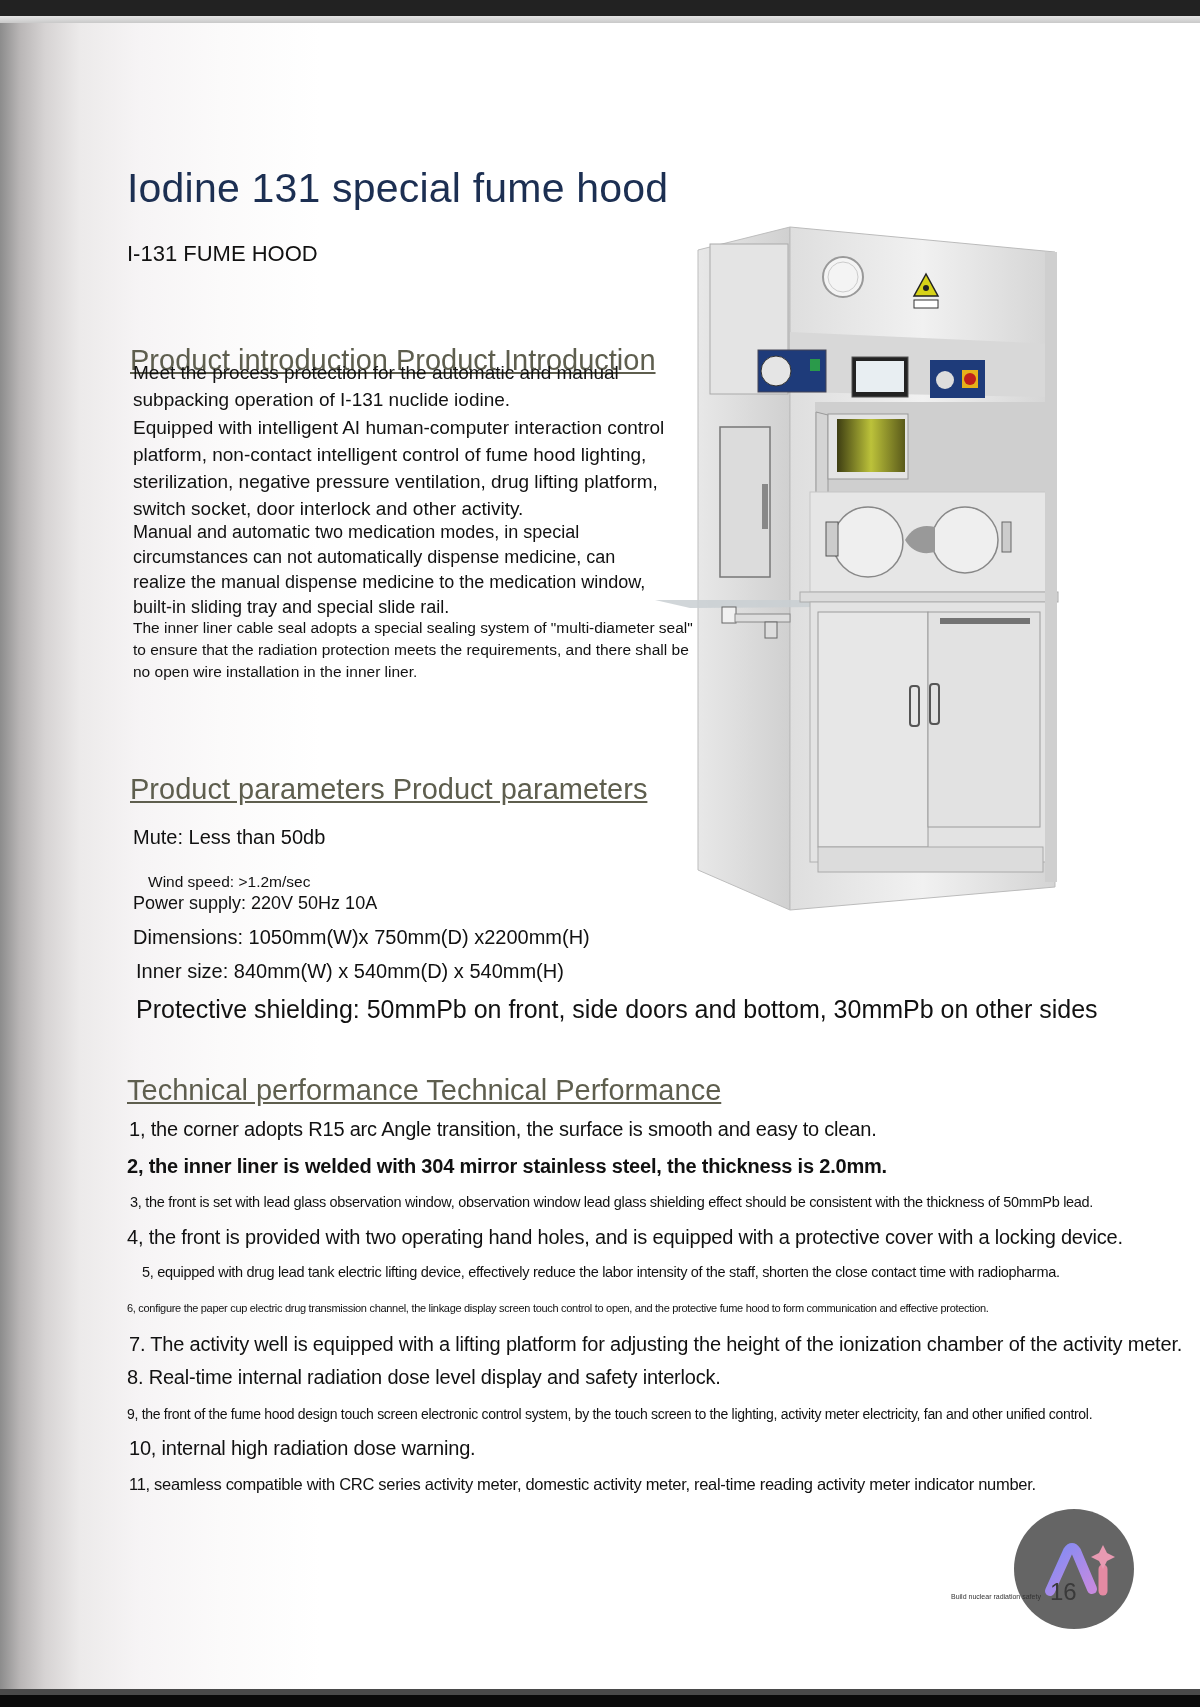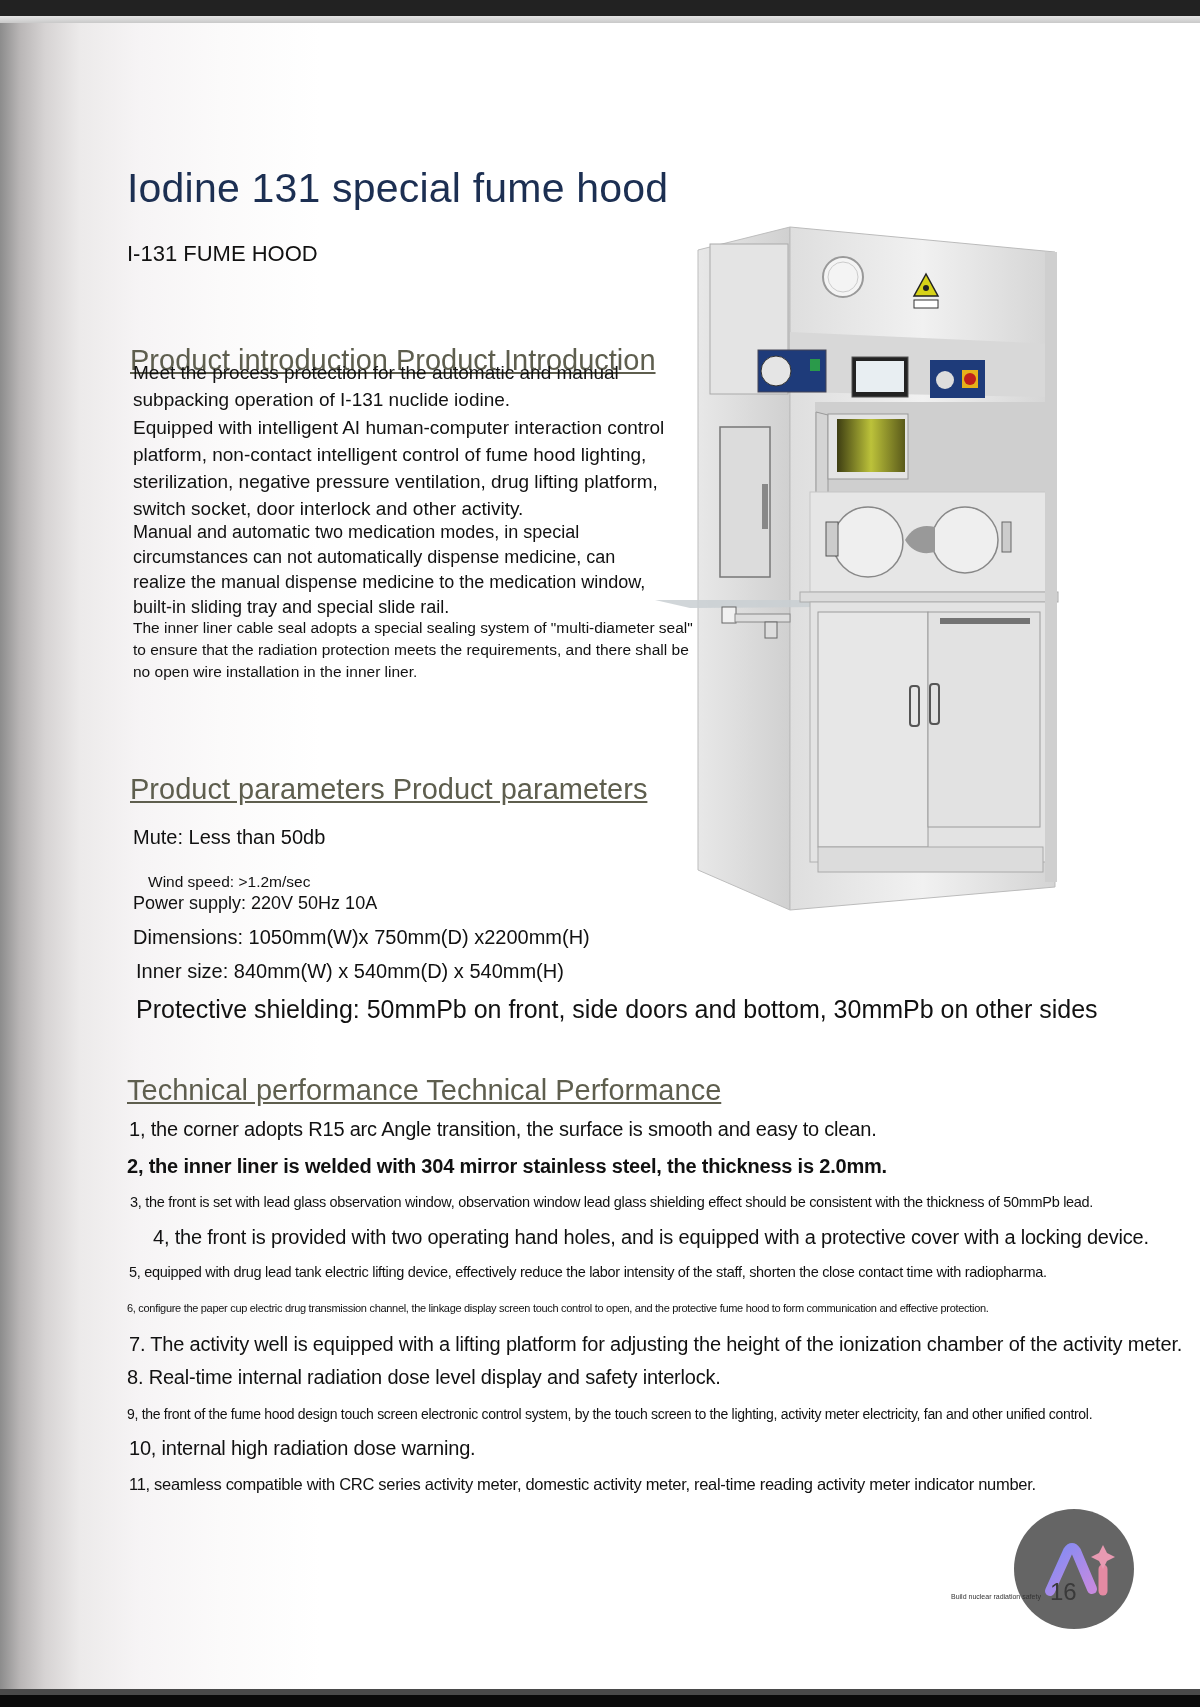--- a/index.html
+++ b/index.html
@@ -60,22 +60,22 @@
 <div class="txt param small" style="left:148px; top:861px;margin-top:12px;">Wind speed: &gt;1.2m/sec</div>
 <div class="txt param" style="left:133px; top:893px; font-size:18px;">Power supply: 220V 50Hz 10A</div>
 <div class="txt param" style="left:133px; top:926px;">Dimensions: 1050mm(W)x 750mm(D) x2200mm(H)</div>
 <div class="txt param" style="left:136px; top:960px;">Inner size: 840mm(W) x 540mm(D) x 540mm(H)</div>
 <div class="txt param" style="left:136px; top:995px; font-size:25px;">Protective shielding: 50mmPb on front, side doors and bottom, 30mmPb on other sides</div>
 
 <div class="txt section-h sh3">Technical performance Technical Performance</div>
 <div class="txt tech" style="left:129px; top:1118px;">1, the corner adopts R15 arc Angle transition, the surface is smooth and easy to clean.</div>
 <div class="txt tech" style="left:127px; top:1155px;font-weight:bold;">2, the inner liner is welded with 304 mirror stainless steel, the thickness is 2.0mm.</div>
 <div class="txt tech s" style="left:130px; top:1194px;">3, the front is set with lead glass observation window, observation window lead glass shielding effect should be consistent with the thickness of 50mmPb lead.</div>
-<div class="txt tech" style="left:127px; top:1226px;margin-left:26px;">4, the front is provided with two operating hand holes, and is equipped with a protective cover with a locking device.</div>
-<div class="txt tech s" style="left:129px; top:1264px;">5, equipped with drug lead tank electric lifting device, effectively reduce the labor intensity of the staff, shorten the close contact time with radiopharma.</div>
+<div class="txt tech" style="left:127px; top:1226px;">4, the front is provided with two operating hand holes, and is equipped with a protective cover with a locking device.</div>
+<div class="txt tech s" style="left:142px; top:1264px;">5, equipped with drug lead tank electric lifting device, effectively reduce the labor intensity of the staff, shorten the close contact time with radiopharma.</div>
 <div class="txt tech xs" style="left:127px; top:1302px;">6, configure the paper cup electric drug transmission channel, the linkage display screen touch control to open, and the protective fume hood to form communication and effective protection.</div>
 <div class="txt tech" style="left:129px; top:1333px;">7. The activity well is equipped with a lifting platform for adjusting the height of the ionization chamber of the activity meter.</div>
 <div class="txt tech" style="left:127px; top:1366px;">8. Real-time internal radiation dose level display and safety interlock.</div>
 <div class="txt tech s" style="left:127px; top:1406px; font-size:14px;">9, the front of the fume hood design touch screen electronic control system, by the touch screen to the lighting, activity meter electricity, fan and other unified control.</div>
 <div class="txt tech" style="left:129px; top:1437px;">10, internal high radiation dose warning.</div>
 <div class="txt tech s" style="left:129px; top:1475px; font-size:16.5px;">11, seamless compatible with CRC series activity meter, domestic activity meter, real-time reading activity meter indicator number.</div>
 
 <div class="hood">
   <svg width="420" height="700" viewBox="0 0 420 700">
     <defs>

